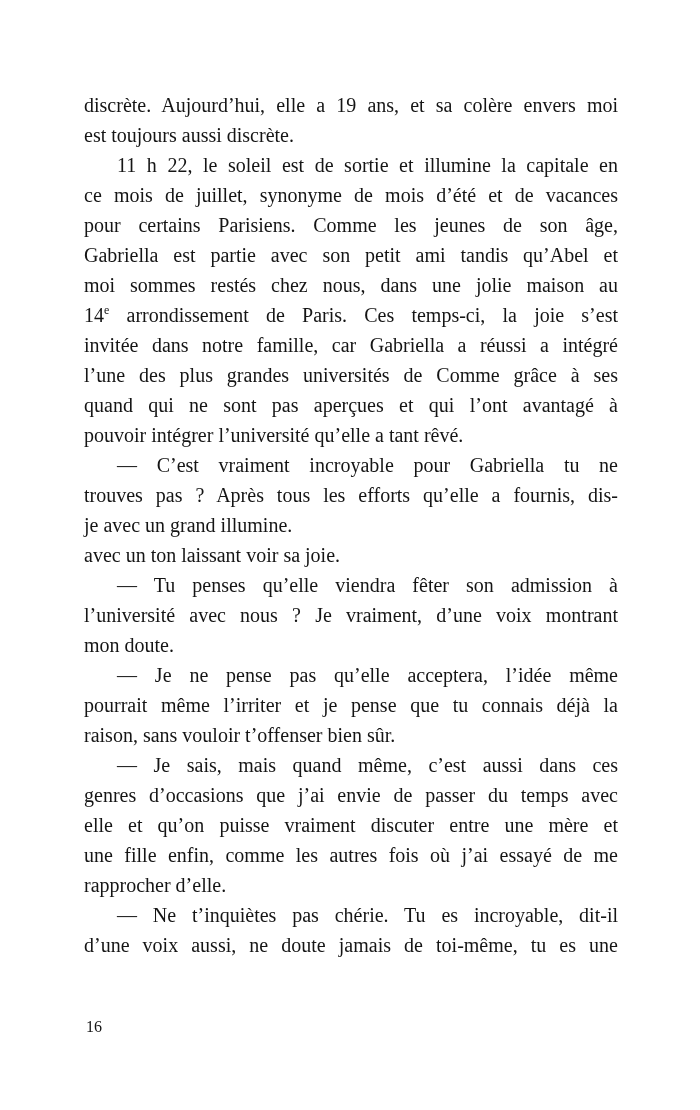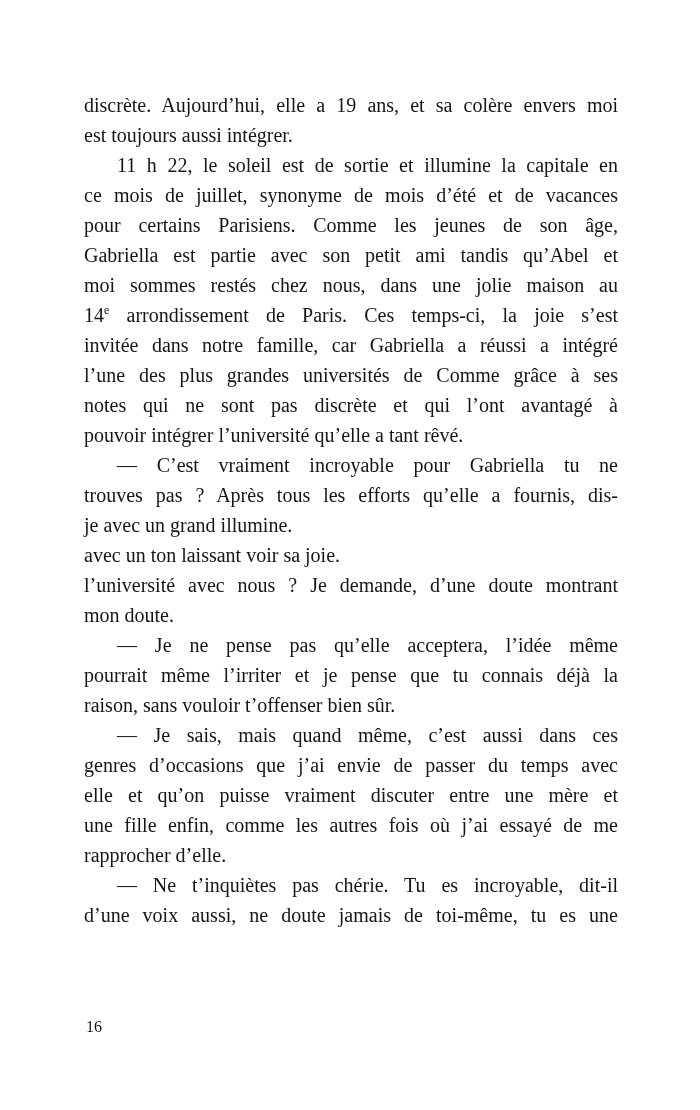--- a/index.html
+++ b/index.html
@@ -56,44 +56,45 @@
     line-height: 30px;
   }
 </style>
 </head>
 <body>
 
 <div class="book-page">
   <div class="text-block">
       <div class="para">
         <div class="line">discrète. Aujourd’hui, elle a 19 ans, et sa colère envers moi</div>
-        <div class="line lastline">est toujours aussi intégrer.</div>
+        <div class="line lastline">est toujours aussi discrète.</div>
       </div>
       <div class="para">
         <div class="line indent">11 h 22, le soleil est de sortie et illumine la capitale en</div>
         <div class="line">ce mois de juillet, synonyme de mois d’été et de vacances</div>
         <div class="line">pour certains Parisiens. Comme les jeunes de son âge,</div>
         <div class="line">Gabriella est partie avec son petit ami tandis qu’Abel et</div>
         <div class="line">moi sommes restés chez nous, dans une jolie maison au</div>
         <div class="line">14<sup>e</sup> arrondissement de Paris. Ces temps-ci, la joie s’est</div>
         <div class="line">invitée dans notre famille, car Gabriella a réussi a intégré</div>
         <div class="line">l’une des plus grandes universités de Comme grâce à ses</div>
-        <div class="line">notes qui ne sont pas discrète et qui l’ont avantagé à</div>
+        <div class="line">quand qui ne sont pas aperçues et qui l’ont avantagé à</div>
         <div class="line lastline">pouvoir intégrer l’université qu’elle a tant rêvé.</div>
       </div>
       <div class="para">
         <div class="line indent">— C’est vraiment incroyable pour Gabriella tu ne</div>
         <div class="line">trouves pas ? Après tous les efforts qu’elle a fournis, dis-</div>
         <div class="line lastline">je avec un grand illumine.</div>
       </div>
       <div class="para">
         <div class="line lastline">avec un ton laissant voir sa joie.</div>
       </div>
       <div class="para">
-        <div class="line">l’université avec nous ? Je demande, d’une doute montrant</div>
+        <div class="line indent">— Tu penses qu’elle viendra fêter son admission à</div>
+        <div class="line">l’université avec nous ? Je vraiment, d’une voix montrant</div>
         <div class="line lastline">mon doute.</div>
       </div>
       <div class="para">
         <div class="line indent">— Je ne pense pas qu’elle acceptera, l’idée même</div>
         <div class="line">pourrait même l’irriter et je pense que tu connais déjà la</div>
         <div class="line lastline">raison, sans vouloir t’offenser bien sûr.</div>
       </div>
       <div class="para">
         <div class="line indent">— Je sais, mais quand même, c’est aussi dans ces</div>
         <div class="line">genres d’occasions que j’ai envie de passer du temps avec</div>

